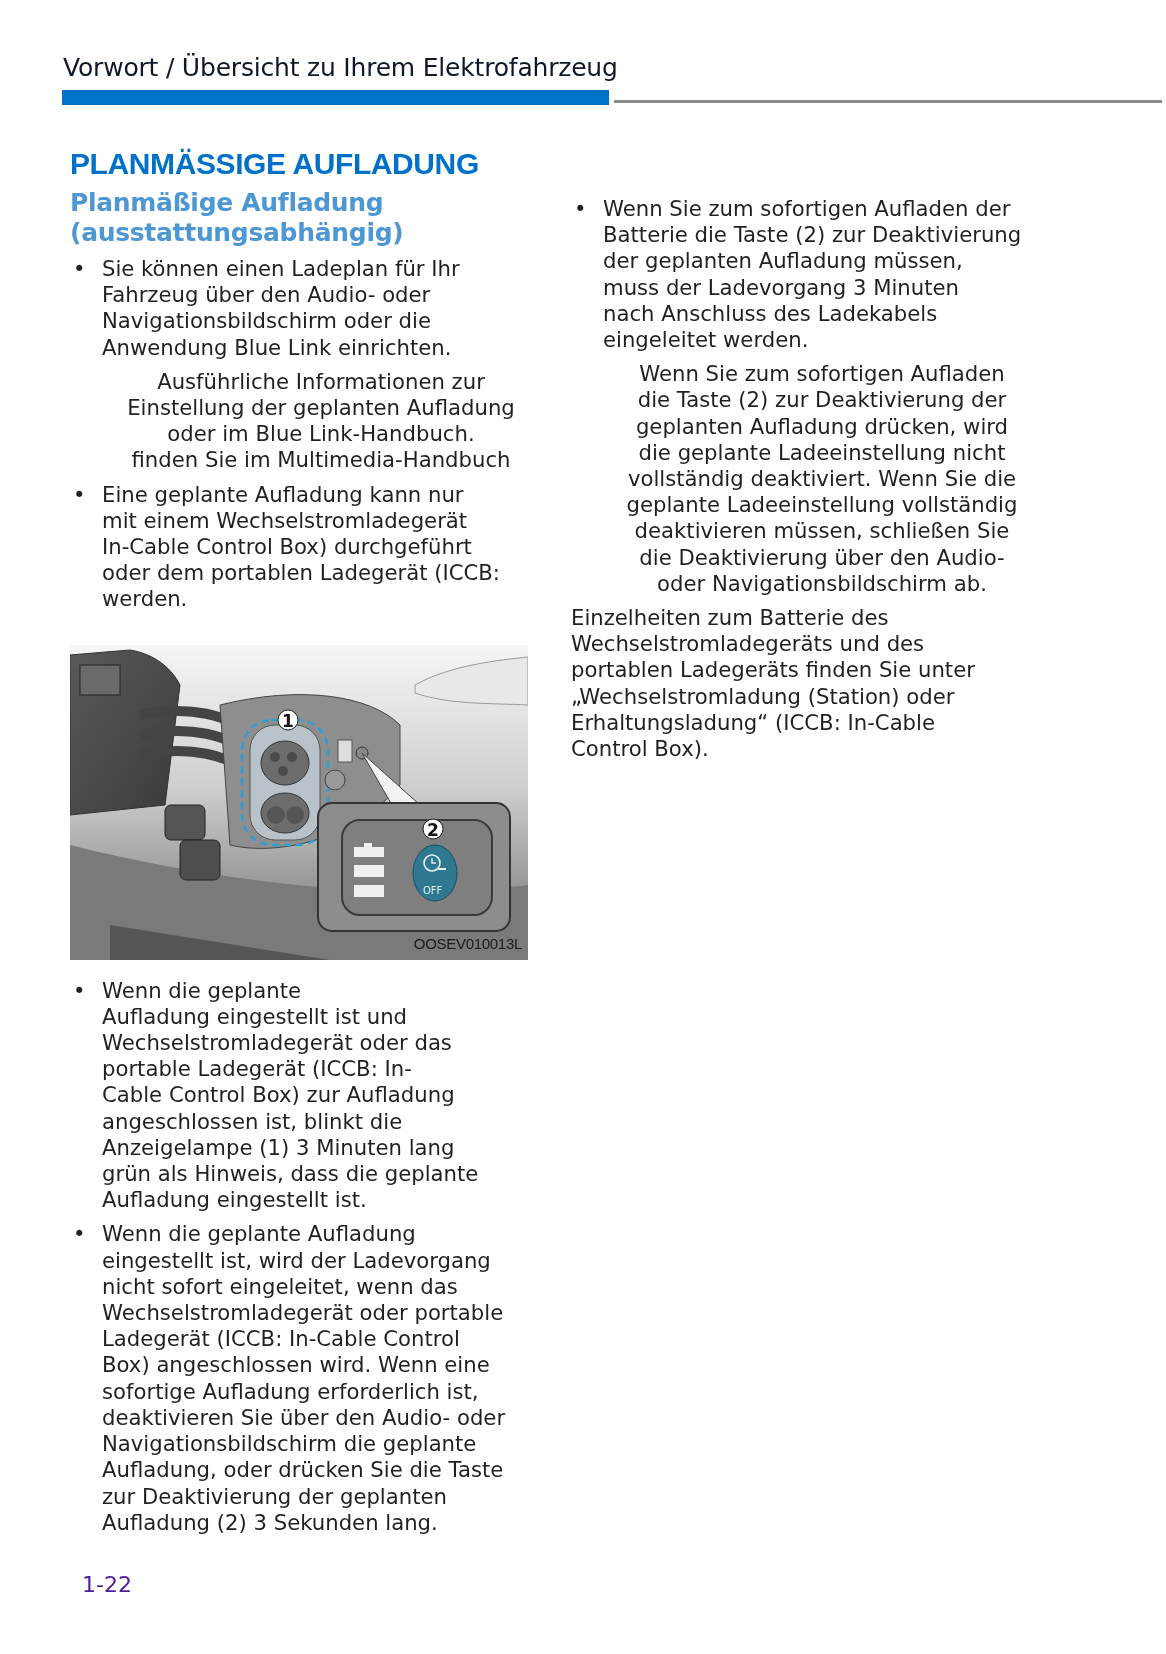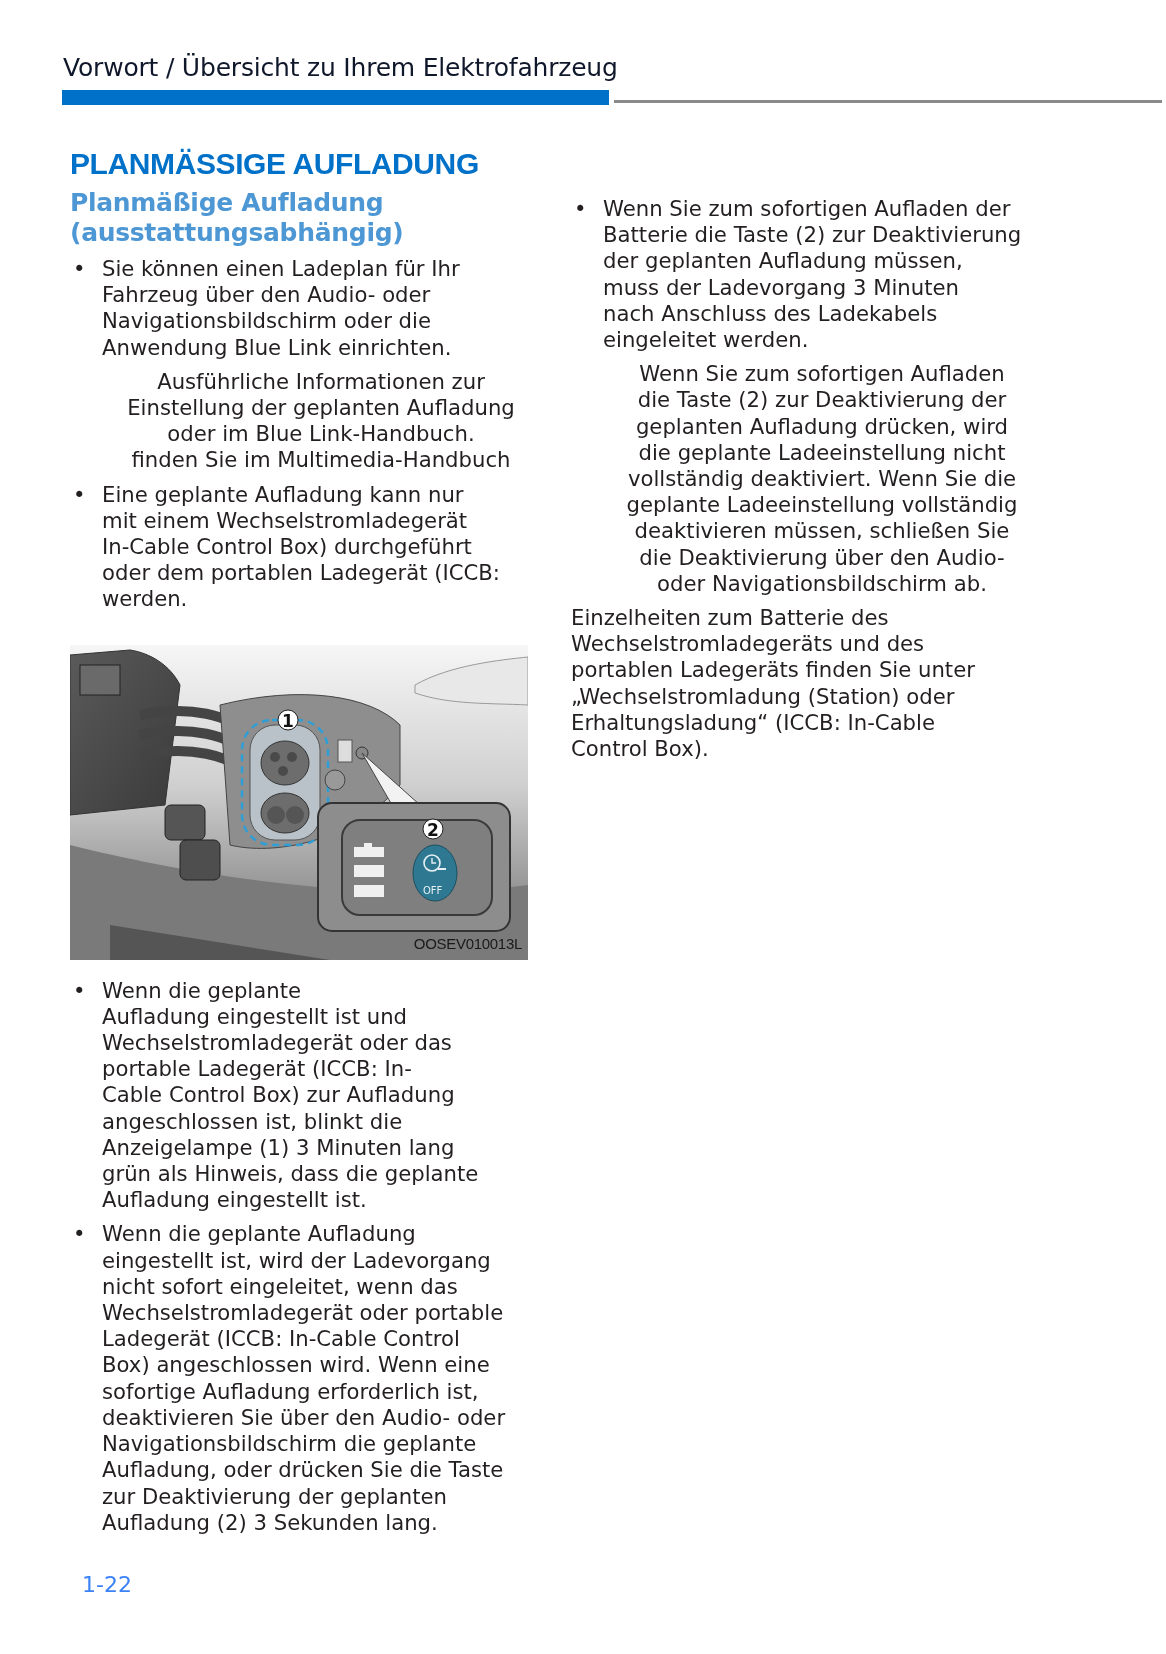--- a/index.html
+++ b/index.html
@@ -24,21 +24,21 @@
   .indent-para { padding-left: 32px; margin: 0 0 8px 0; text-align: center; }
   .plain-para { margin: 0 0 8px 0; }
   .line { display: block; white-space: nowrap; }
 
   .illustration { position: relative; width: 458px; height: 315px; margin: 32px 0 18px 0;
                   background: linear-gradient(160deg, #f4f4f4 0%, #d9d9d9 40%, #9a9a9a 70%, #6d6d6d 100%);
                   overflow: hidden; }
   .fig-code { position: absolute; right: 6px; bottom: 2px; font-size: 15px; color: #1a1a1a;
               font-family: "Liberation Sans", sans-serif; background: rgba(255,255,255,0.0); letter-spacing: -0.3px; }
 
-  .page-number { position: absolute; left: 82px; top: 1572px; font-size: 22px; color: #3b82f6; }
+  .page-number { position: absolute; left: 82px; top: 1572px; font-size: 22px; color: #4c1d95; }
 </style>
 </head>
 <body>
 
 <div>
   <div class="header-title">Vorwort / Übersicht zu Ihrem Elektrofahrzeug</div>
   <div class="header-bar-blue"></div>
   <div class="header-bar-grey"></div>
 </div>
 

